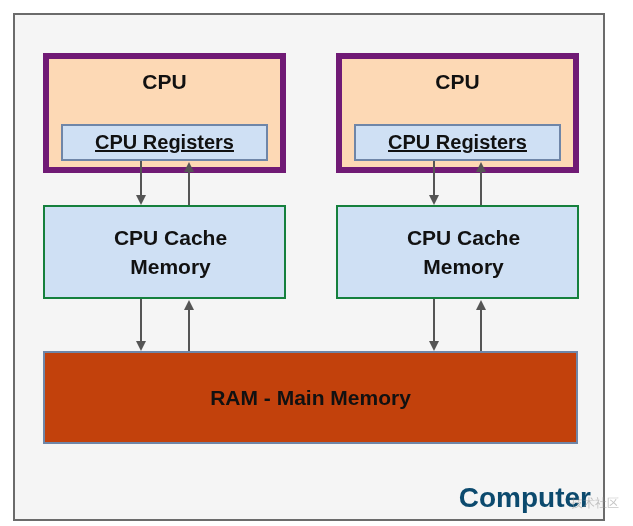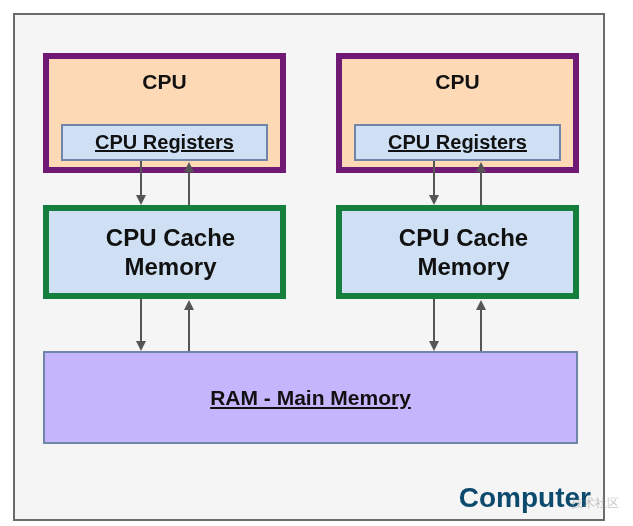--- a/index.html
+++ b/index.html
@@ -43,30 +43,29 @@
       color: #111;
     }
     .reg {
       background: #cfe0f4;
       border: 2px solid #6f86a8;
       font-size: 20px;
       text-decoration: underline;
     }
     .cache {
       background: #cfe0f4;
-      border: 6px solid #15803d;
-      font-size: 24px;
+      border: 2px solid #15803d;
+      font-size: 21px;
       line-height: 29px;
       padding-left: 12px;
     }
     .ram {
-      background: #c4b5fd;
+      background: #c2410c;
       border: 2px solid #6f86a8;
       font-size: 21px;
-      text-decoration: underline;
     }
     .computer-label {
       position: absolute;
       right: 42px; bottom: 12px;
       font-size: 28px;
       font-weight: bold;
       color: #0c4a6e;
     }
     .watermark {
       position: absolute;

